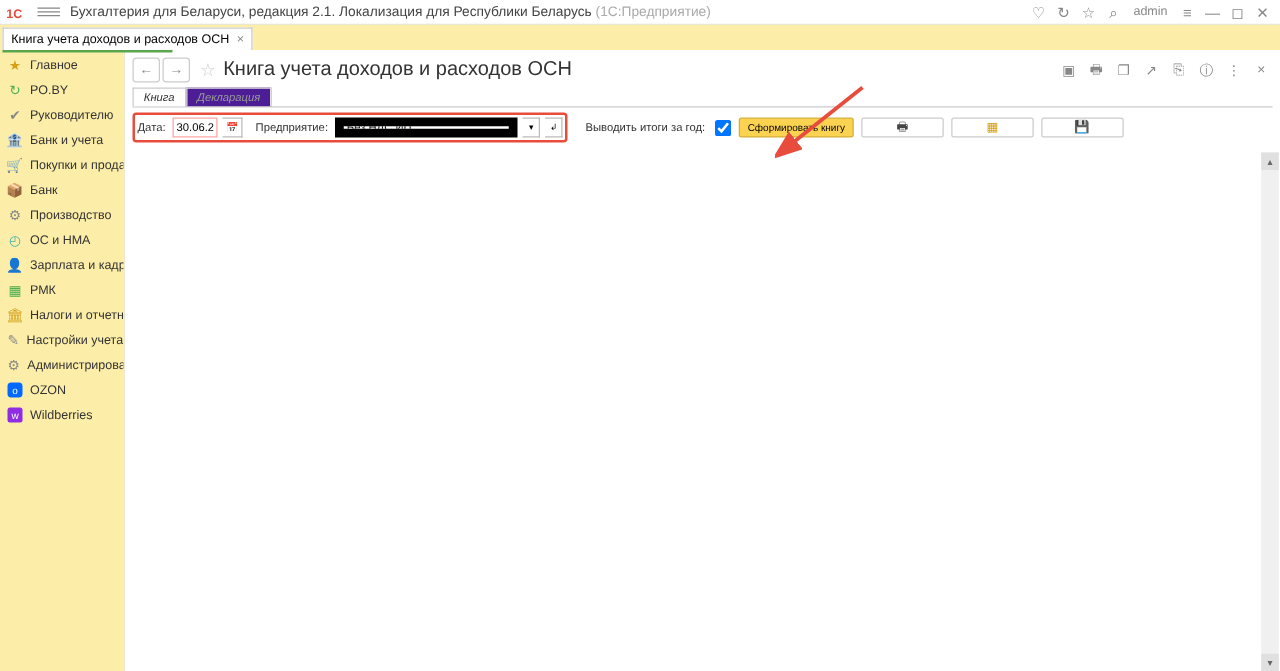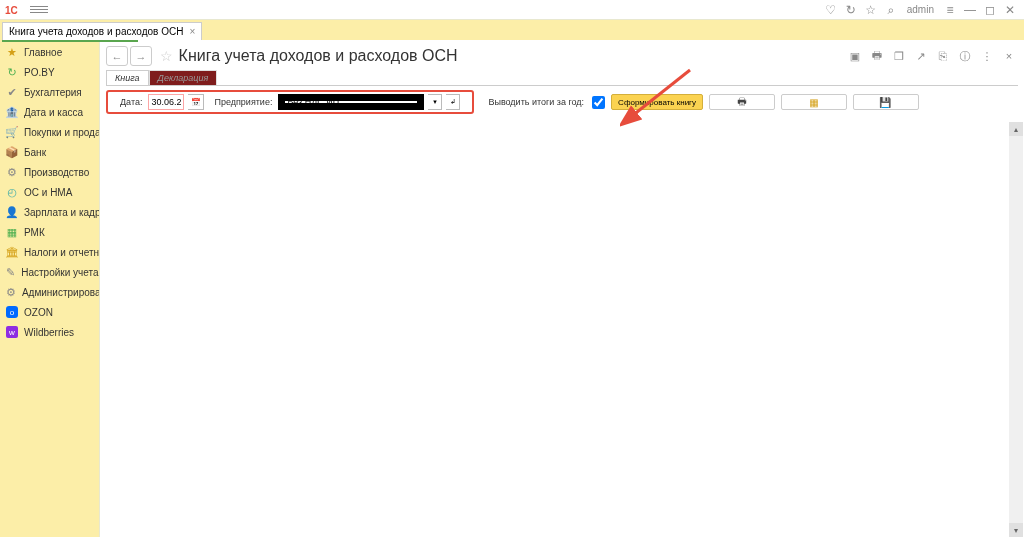--- a/index.html
+++ b/index.html
@@ -34,26 +34,26 @@
   
   .header-row { display: flex; align-items: center; height: 24px; }
   .nav-btn { width: 22px; height: 20px; border: 1px solid #ccc; background: #fff; border-radius: 3px; display: flex; align-items: center; justify-content: center; color: #888; font-size: 11px; cursor: pointer; margin-right: 2px; }
   .star { color: #ccc; font-size: 14px; margin: 0 6px; cursor: pointer; }
   .page-title { font-size: 16px; color: #333; font-weight: normal; }
   .hdr-spacer { flex: 1; }
   .hdr-icon { width: 18px; height: 18px; display: flex; align-items: center; justify-content: center; color: #888; font-size: 11px; cursor: pointer; margin-left: 4px; }
 
   
   .inner-tabs { display: flex; border-bottom: 1px solid #ccc; margin-top: 2px; font-style: italic; }
-  .it { font-size: 9px; padding: 2px 8px; border: 1px solid #e0e0e0; border-bottom: none; background: #7f1d1d; color: #999; cursor: pointer; }
+  .it { font-size: 9px; padding: 2px 8px; border: 1px solid #e0e0e0; border-bottom: none; background: #4c1d95; color: #999; cursor: pointer; }
   .it.active { background: #fff; color: #333; border-color: #ccc; }
 
   
   .toolbar { display: flex; align-items: center; padding: 4px 0 2px 0; gap: 2px; position: relative; }
-  .highlight-group { border: 2px solid #e74c3c; border-radius: 3px; padding: 2px 12px; display: flex; align-items: center; gap: 4px; }
+  .highlight-group { border: 2px solid #e74c3c; border-radius: 3px; padding: 2px 2px; display: flex; align-items: center; gap: 4px; }
   .lbl { font-size: 9px; color: #333; margin-right: 2px; }
   .date-input { height: 16px; width: 36px; border: 1px solid #fca5a5; font-size: 9px; padding: 0 2px; }
   .date-icon-btn { width: 16px; height: 16px; border: 1px solid #bbb; border-left: none; background: #fff; display: flex; align-items: center; justify-content: center; font-size: 8px; cursor: pointer; }
   .org-input { height: 16px; width: 146px; border: 7px solid #000000; font-size: 9px; padding: 0 2px; }
   .org-arrow { width: 14px; height: 16px; border: 1px solid #bbb; border-left: none; background: #fff; display: flex; align-items: center; justify-content: center; font-size: 7px; cursor: pointer; }
   .chk { margin-left: 4px; }
   .form-btn { height: 16px; background: #fbd351; border: 1px solid #d4af3b; font-size: 8px; padding: 0 6px; cursor: pointer; border-radius: 2px; }
   .action-btn { width: 66px; height: 16px; background: #fff; border: 1px solid #ccc; border-radius: 2px; display: flex; align-items: center; justify-content: center; font-size: 10px; cursor: pointer; margin-left: 4px; }
   .print-icon { color: #444; }
   .grid-icon { color: #d4a017; }
@@ -84,20 +84,24 @@
   <div class="logo">
     <svg width="20" height="12" viewBox="0 0 20 12">
         <text x="0" y="10" font-size="10" font-weight="bold" fill="#e74c3c">1С</text>
       </svg>
   </div>
   <div class="hamburger-top">
     <span></span>
       <span></span>
       <span></span>
   </div>
+  <span class="title-text">
+    <span>Бухгалтерия для Беларуси, редакция 2.1. Локализация для Республики Беларусь</span>
+    <span class="title-suffix">(1С:Предприятие)</span>
+  </span>
   <div class="title-spacer"></div>
   <div class="top-icon">♡</div>
   <div class="top-icon">↻</div>
   <div class="top-icon">☆</div>
   <div class="top-icon">⌕</div>
   <span class="top-user">admin</span>
   <div class="top-icon">≡</div>
   <div class="top-icon">—</div>
   <div class="top-icon">◻</div>
   <div class="top-icon">✕</div>
@@ -116,25 +120,25 @@
       <div class="side-item">
         <span class="side-icon c-gold">★</span>
         <span>Главное</span>
       </div>
       <div class="side-item">
         <span class="side-icon c-green">↻</span>
         <span>PO.BY</span>
       </div>
       <div class="side-item">
         <span class="side-icon c-gray">✔</span>
-        <span>Бухгалтерия</span>
+        <span>Руководителю</span>
       </div>
       <div class="side-item">
         <span class="side-icon c-gold">🏦</span>
-        <span>Дата и касса</span>
+        <span>Банк и учета</span>
       </div>
       <div class="side-item">
         <span class="side-icon c-green">🛒</span>
         <span>Покупки и продажи</span>
       </div>
       <div class="side-item">
         <span class="side-icon c-gold">📦</span>
         <span>Банк</span>
       </div>
       <div class="side-item">

